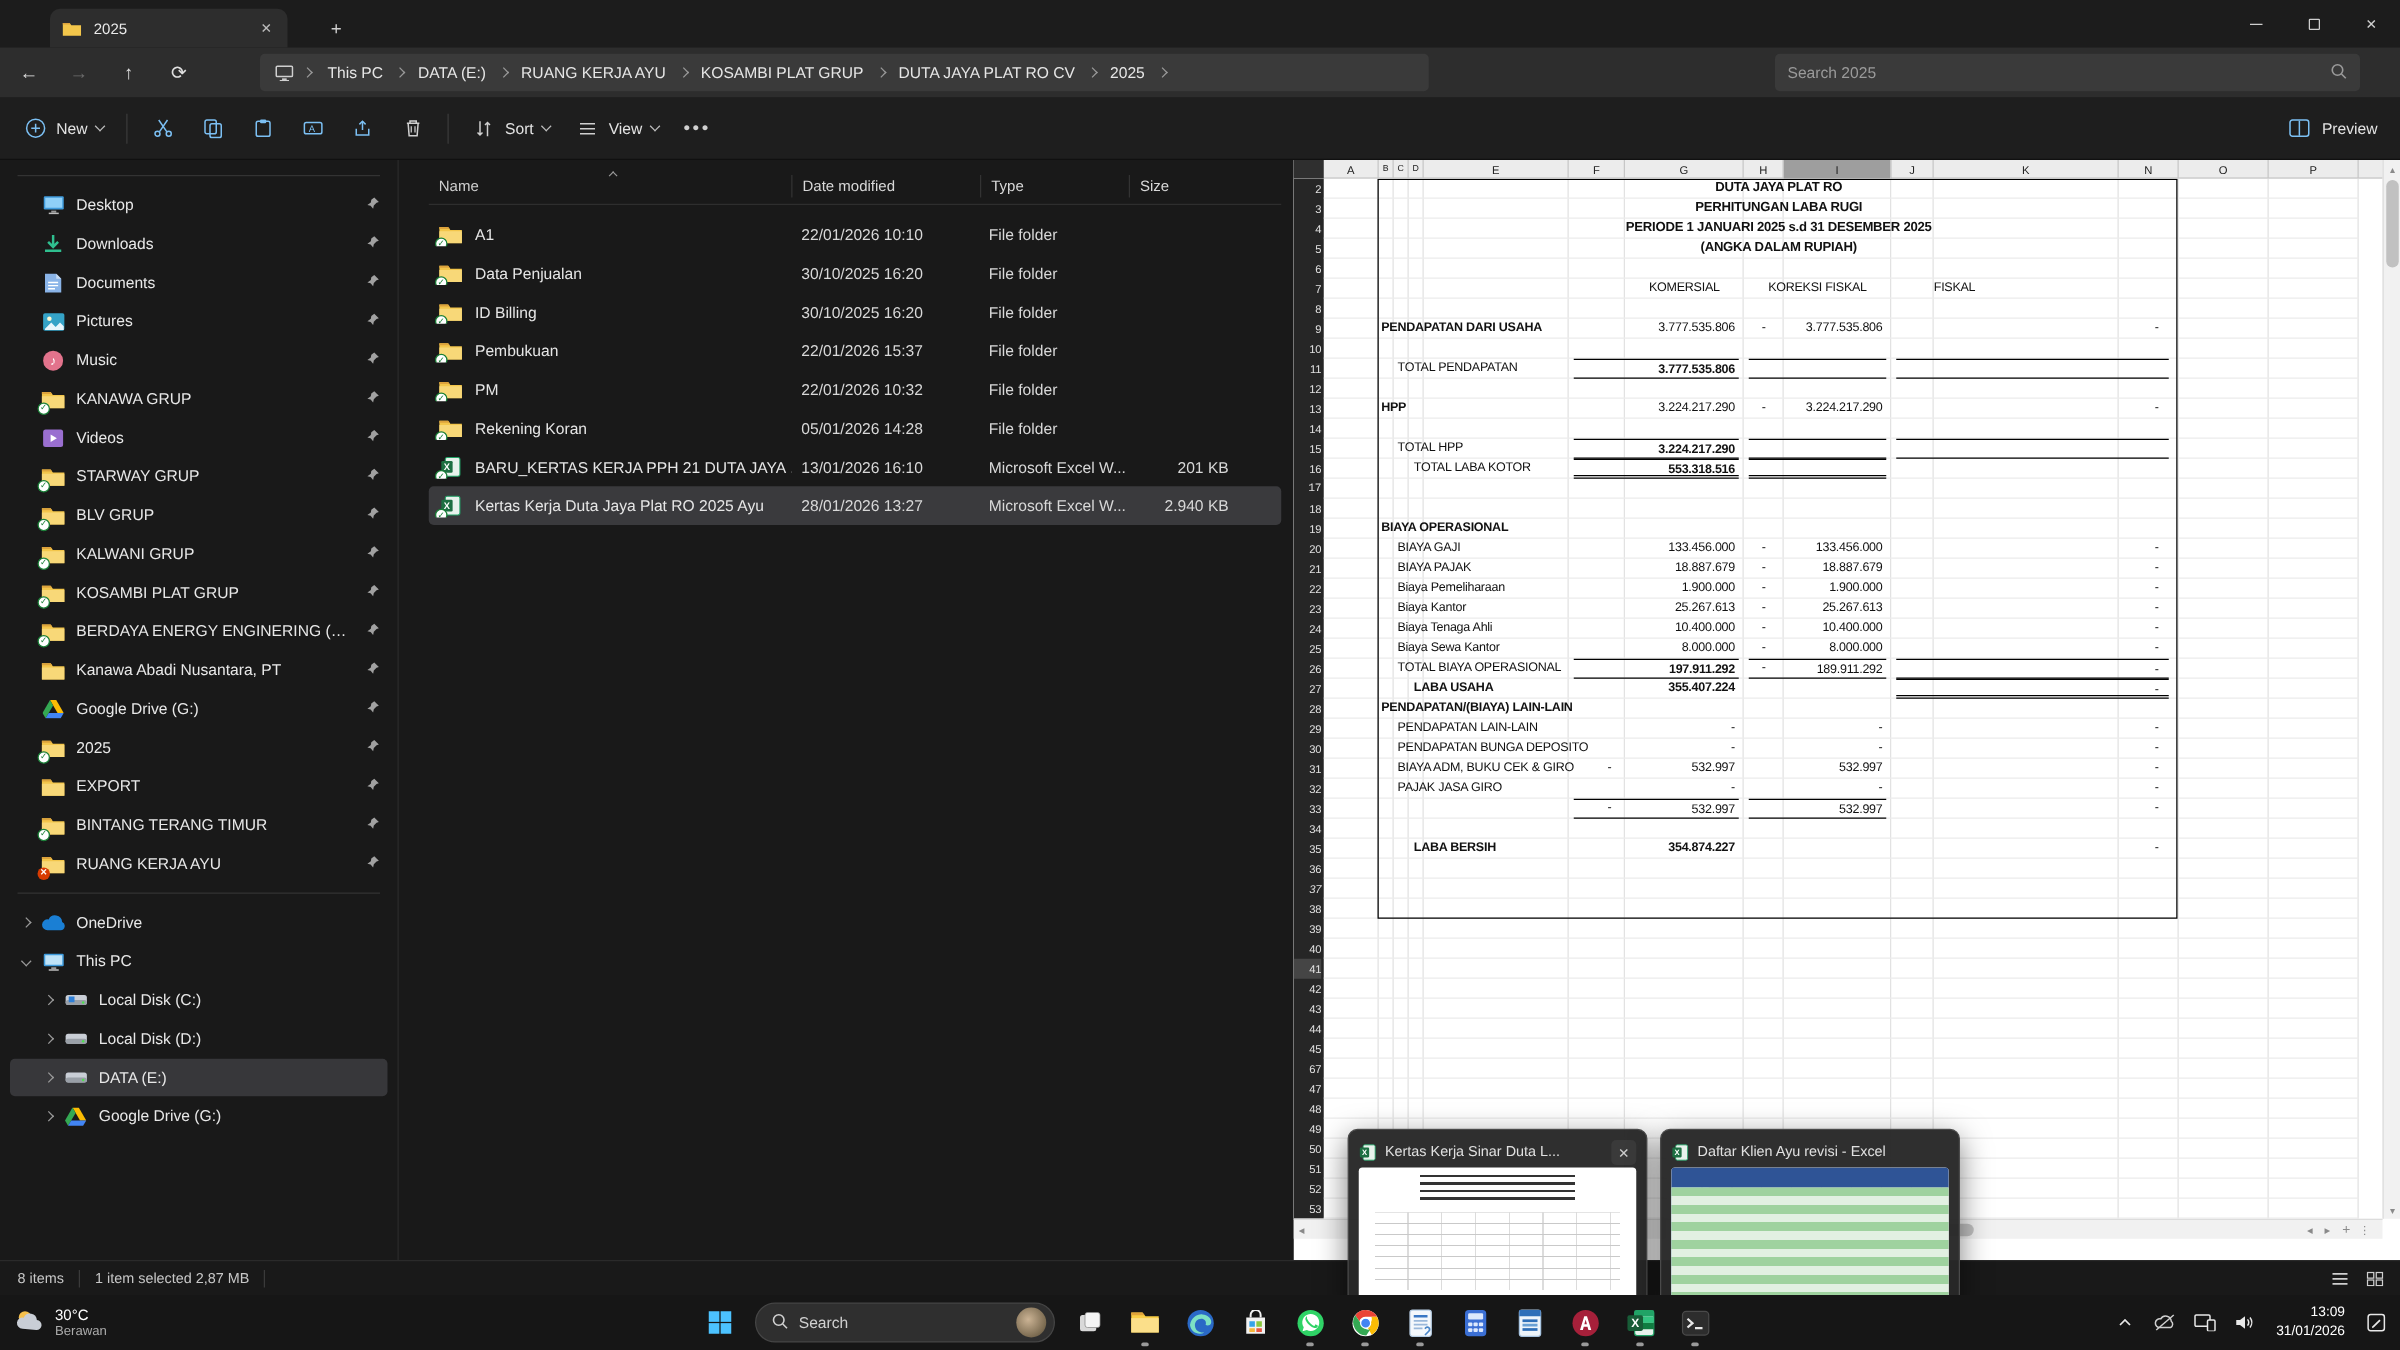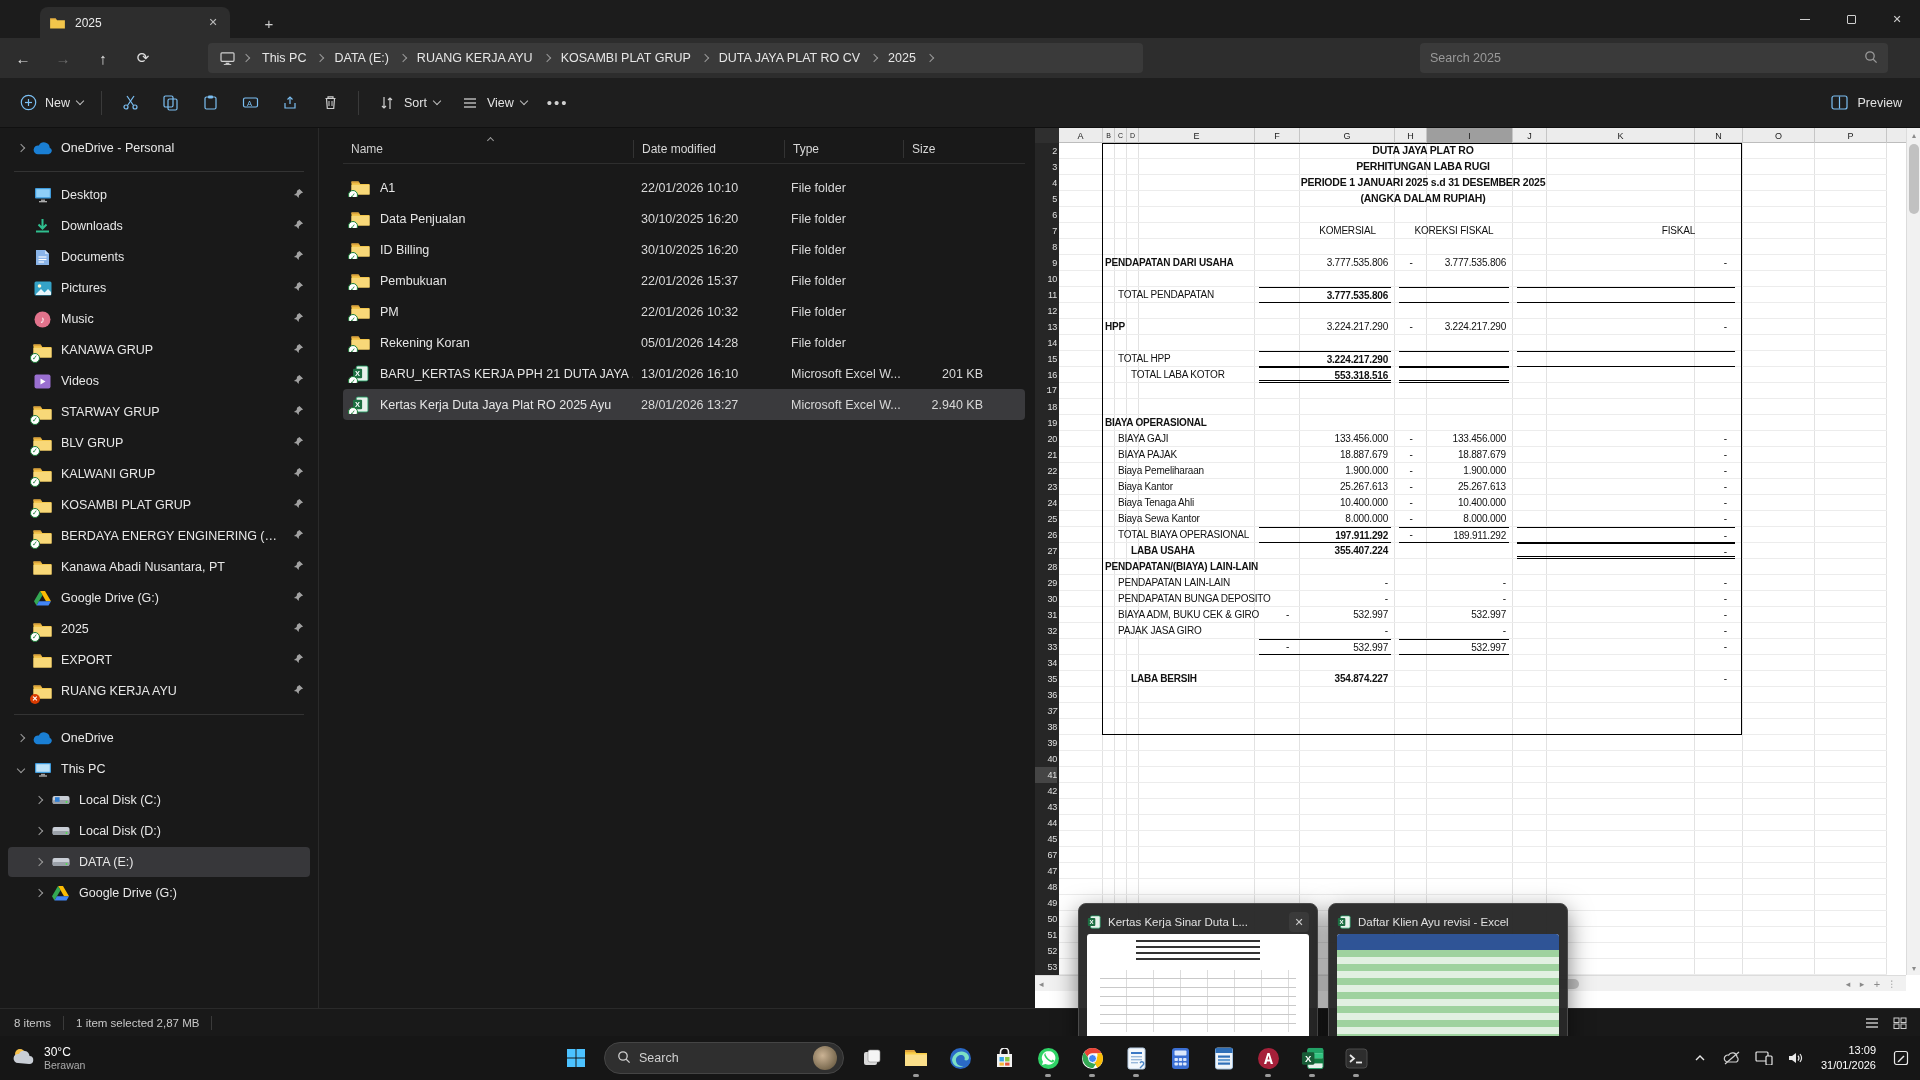--- a/index.html
+++ b/index.html
@@ -301,29 +301,20 @@
           <svg width="17" height="15" viewBox="0 0 17 15">
             <rect x="1" y="1" width="15" height="13" rx="2" fill="none" stroke="#7cc0f4" stroke-width="1.2"></rect>
             <line x1="8.5" y1="1.5" x2="8.5" y2="13.5" stroke="#7cc0f4" stroke-width="1.2"></line>
           </svg>
         </span>
       <span>Preview</span>
     </div>
   </div>
 
   <div class="sidebar" id="sidebar">
-      <div class="side-item">
-        <span class="chev right"></span>
-        <span class="side-icon">
-          <svg width="20" height="13" viewBox="0 0 20 13">
-            <path d="M5.5 12.5a4.6 4.6 0 1 1 .7-9.1A6 6 0 0 1 17.6 5.6 3.6 3.6 0 0 1 16.4 12.5z" fill="#1a7fd4"></path>
-          </svg>
-        </span>
-        <span class="side-label">OneDrive - Personal</span>
-      </div>
       <div class="side-sep"></div>
       <div class="side-item">
         <span class="chev none"></span>
         <span class="side-icon">
           <svg width="18" height="16" viewBox="0 0 18 16">
             <rect x="1" y="1" width="16" height="10.5" rx="1" fill="#3f9bdc"></rect>
             <rect x="2.2" y="2.2" width="13.6" height="8" fill="#8fd0f8"></rect>
             <rect x="7" y="12.5" width="4" height="1.6" fill="#9a9a9a"></rect>
             <rect x="5" y="14.1" width="8" height="1.2" fill="#bdbdbd"></rect>
           </svg>
@@ -538,20 +529,35 @@
       <div class="side-item">
         <span class="chev none"></span>
         <span class="side-icon">
           <svg width="19" height="15" viewBox="0 0 19 15">
             <path d="M.5 1.5h7l1.8 2.4H18.5v10.6H.5z" fill="#f3c64b"></path>
             <path d="M.5 1.5h7l1.3 1.7H.5z" fill="#dda33c"></path>
             <path d="M.5 5h18v9.5H.5z" fill="#f8d878"></path>
           </svg>
         </span>
         <span class="side-label">EXPORT</span>
+        <span class="pin"><svg width="11" height="11" viewBox="0 0 12 12">
+            <path d="M7 1l4 4-2 .6L6.6 8 6 11 3.8 8.2 1 7.6 4 5.4 4.4 3z" fill="#b9b9b9"></path>
+          </svg></span>
+      </div>
+      <div class="side-item">
+        <span class="chev none"></span>
+        <span class="side-icon">
+          <svg width="19" height="15" viewBox="0 0 19 15">
+            <path d="M.5 1.5h7l1.8 2.4H18.5v10.6H.5z" fill="#f3c64b"></path>
+            <path d="M.5 1.5h7l1.3 1.7H.5z" fill="#dda33c"></path>
+            <path d="M.5 5h18v9.5H.5z" fill="#f8d878"></path>
+          </svg>
+          <span class="badge sync">✓</span>
+        </span>
+        <span class="side-label">BINTANG TERANG TIMUR</span>
         <span class="pin"><svg width="11" height="11" viewBox="0 0 12 12">
             <path d="M7 1l4 4-2 .6L6.6 8 6 11 3.8 8.2 1 7.6 4 5.4 4.4 3z" fill="#b9b9b9"></path>
           </svg></span>
       </div>
       <div class="side-item">
         <span class="chev none"></span>
         <span class="side-icon">
           <svg width="19" height="15" viewBox="0 0 19 15">
             <path d="M.5 1.5h7l1.8 2.4H18.5v10.6H.5z" fill="#f3c64b"></path>
             <path d="M.5 1.5h7l1.3 1.7H.5z" fill="#dda33c"></path>
@@ -913,21 +919,21 @@
         <div class="gnum" style="top: 800px;">52</div>
         <div class="hline" style="left: 24px; top: 831px; width: 828px;"></div>
         <div class="gnum" style="top: 816px;">53</div>
         <div class="tablebox" style="left: 67px; top: 0px; width: 640px; height: 592px;"></div>
         <div class="scell sheettitle" style="left: 68px; top: 0px; width: 640px;">DUTA JAYA PLAT RO</div>
         <div class="scell sheettitle" style="left: 68px; top: 16px; width: 640px;">PERHITUNGAN LABA RUGI</div>
         <div class="scell sheettitle" style="left: 68px; top: 32px; width: 640px;">PERIODE 1 JANUARI 2025 s.d  31 DESEMBER 2025</div>
         <div class="scell sheettitle" style="left: 68px; top: 48px; width: 640px;">(ANGKA DALAM RUPIAH)</div>
         <div class="scell" style="left: 265px; top: 80px; width: 95px; text-align: center;">KOMERSIAL</div>
         <div class="scell" style="left: 360px; top: 80px; width: 118px; text-align: center;">KOREKSI FISKAL</div>
-        <div class="scell" style="left: 512px; top: 80px; width: 148px; text-align: right;">FISKAL</div>
+        <div class="scell" style="left: 512px; top: 80px; width: 148px; text-align: left;">FISKAL</div>
         <div class="scell bold" style="left: 70px; top: 112px;">PENDAPATAN DARI USAHA</div>
         <div class="scell num" style="left: 224px; top: 112px; width: 132px;">3.777.535.806</div>
         <div class="scell" style="left: 360px; top: 112px; width: 32px; text-align: center;">-</div>
         <div class="scell num" style="left: 364px; top: 112px; width: 110px;">3.777.535.806</div>
         <div class="scell num" style="left: 482px; top: 112px; width: 218px; padding-right: 8px;">-</div>
         <div class="scell" style="left: 83px; top: 144px;">TOTAL PENDAPATAN</div>
         <div class="scell num bold box-tb" style="left: 224px; top: 144px; width: 132px;">3.777.535.806</div>
         <div class="scell box-tb" style="left: 364px; top: 144px; width: 110px;"></div>
         <div class="scell box-tb" style="left: 482px; top: 144px; width: 218px;"></div>
         <div class="scell bold" style="left: 70px; top: 176px;">HPP</div>

